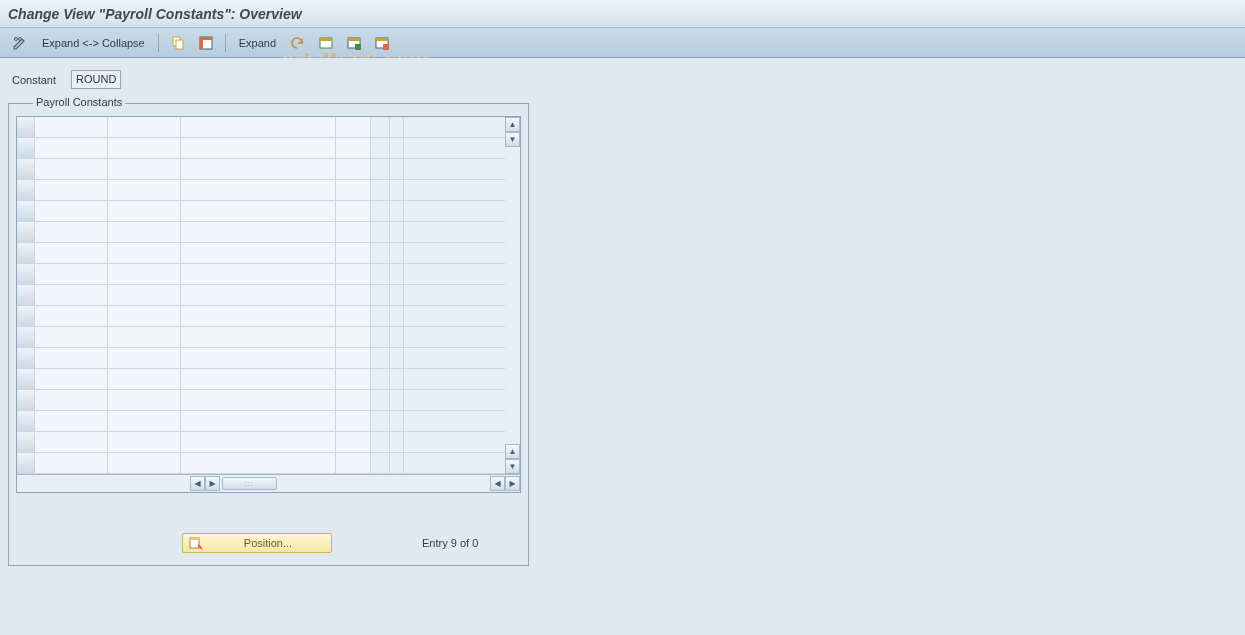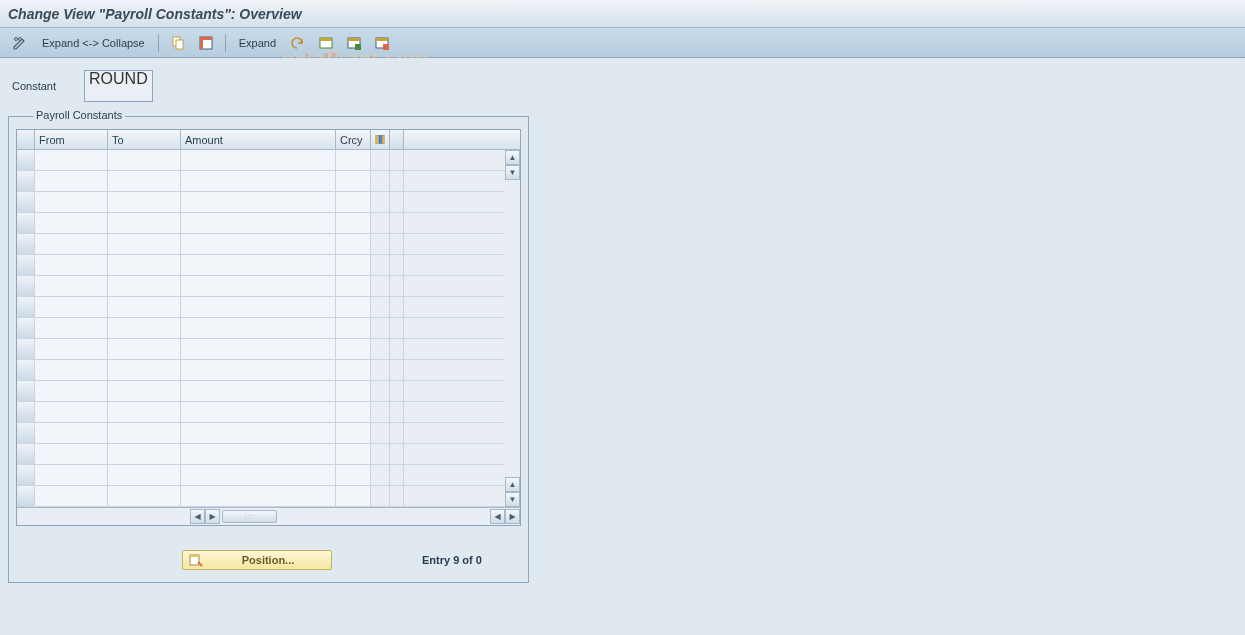--- a/index.html
+++ b/index.html
@@ -55,33 +55,33 @@
   .icon-svg { width:16px; height:16px; display:block; }
   .content {
     position: relative;
     padding: 10px 8px;
     height: calc(635px - 58px);
     background: #dfe9ef;
   }
   .field-row {
     display: flex;
     align-items: center;
-    gap: 28px;
+    gap: 15px;
     margin: 2px 0 14px 4px;
   }
   .field-label { color:#2a3d4f; }
   .field-val {
     border:1px solid #8ca5bb;
     background:#e9eff4;
     padding:1px 4px;
     min-width:46px;
-    height:32px;
+    height:19px;
     line-height:14px;
     text-align:left;
-    font-size:16px;
+    font-size:11px;
   }
   .group-box {
     border:1px solid #8ca5bb;
     background:#dfe9ef;
     width: 521px;
     position: relative;
     padding: 0;
   }
   .group-title {
     position:absolute;
@@ -167,26 +167,25 @@
   .hthumb {
     width:55px; height:13px; margin:0 2px;
     background:linear-gradient(#f3f7fb,#d0dde8);
     border:1px solid #a6b9c8;
     border-radius:2px;
     cursor:pointer;
     display:flex;align-items:center;justify-content:center;
     color:#93a4b3; font-size:7px; letter-spacing:1px;
   }
   .footer-row {
-    margin-top: 24px;
+    margin-top: 40px;
     display:flex;
     align-items:center;
     padding: 0 6px 6px 6px;
     gap: 90px;
-    font-weight: bold;
   }
   .position-btn {
     width:150px; height:20px;
     background: linear-gradient(#fef7d7,#f6e6a3);
     border:1px solid #c7b45a;
     border-radius:2px;
     display:flex; align-items:center;
     cursor:pointer;
     padding:0 6px;
     color:#5a4a1a;
@@ -289,43 +288,20 @@
     <div class="field-row">
       <span class="field-label">Constant</span>
       <span class="field-val">ROUND</span>
     </div>
 
     <div class="group-box">
       <div class="group-title">Payroll Constants</div>
       <div class="group-inner">
 
         <div class="tbl-wrap">
-          <div class="tbl-head">
-            <div class="th th-sel"></div>
-            <div class="th th-from">
-                <span>From</span>
-              </div>
-            <div class="th th-to">
-                <span>To</span>
-              </div>
-            <div class="th th-amt">
-                <span>Amount</span>
-              </div>
-            <div class="th th-crcy">
-                <span>Crcy</span>
-              </div>
-            <div class="th th-cfg">
-              <svg class="icon-svg" style="width:13px;height:13px" viewBox="0 0 12 12">
-                  <rect x="1" y="1" width="3" height="10" fill="#e6b84a" stroke="#8a6a1a" stroke-width="0.5"></rect>
-                  <rect x="5" y="1" width="3" height="10" fill="#4a8ad6" stroke="#1a4a8a" stroke-width="0.5"></rect>
-                  <rect x="9" y="1" width="2" height="10" fill="#e6b84a" stroke="#8a6a1a" stroke-width="0.5"></rect>
-                </svg>
-            </div>
-            <div class="th th-vsb"></div>
-          </div>
           <div class="tbl-body" id="tbl-body">
 
             <div class="tr">
                 <div class="td td-sel"></div>
                 <div class="td td-from"></div>
                 <div class="td td-to"></div>
                 <div class="td td-amt"></div>
                 <div class="td td-crcy"></div>
                 <div class="td td-gap"></div>
                 <div class="td td-vsb"></div>

